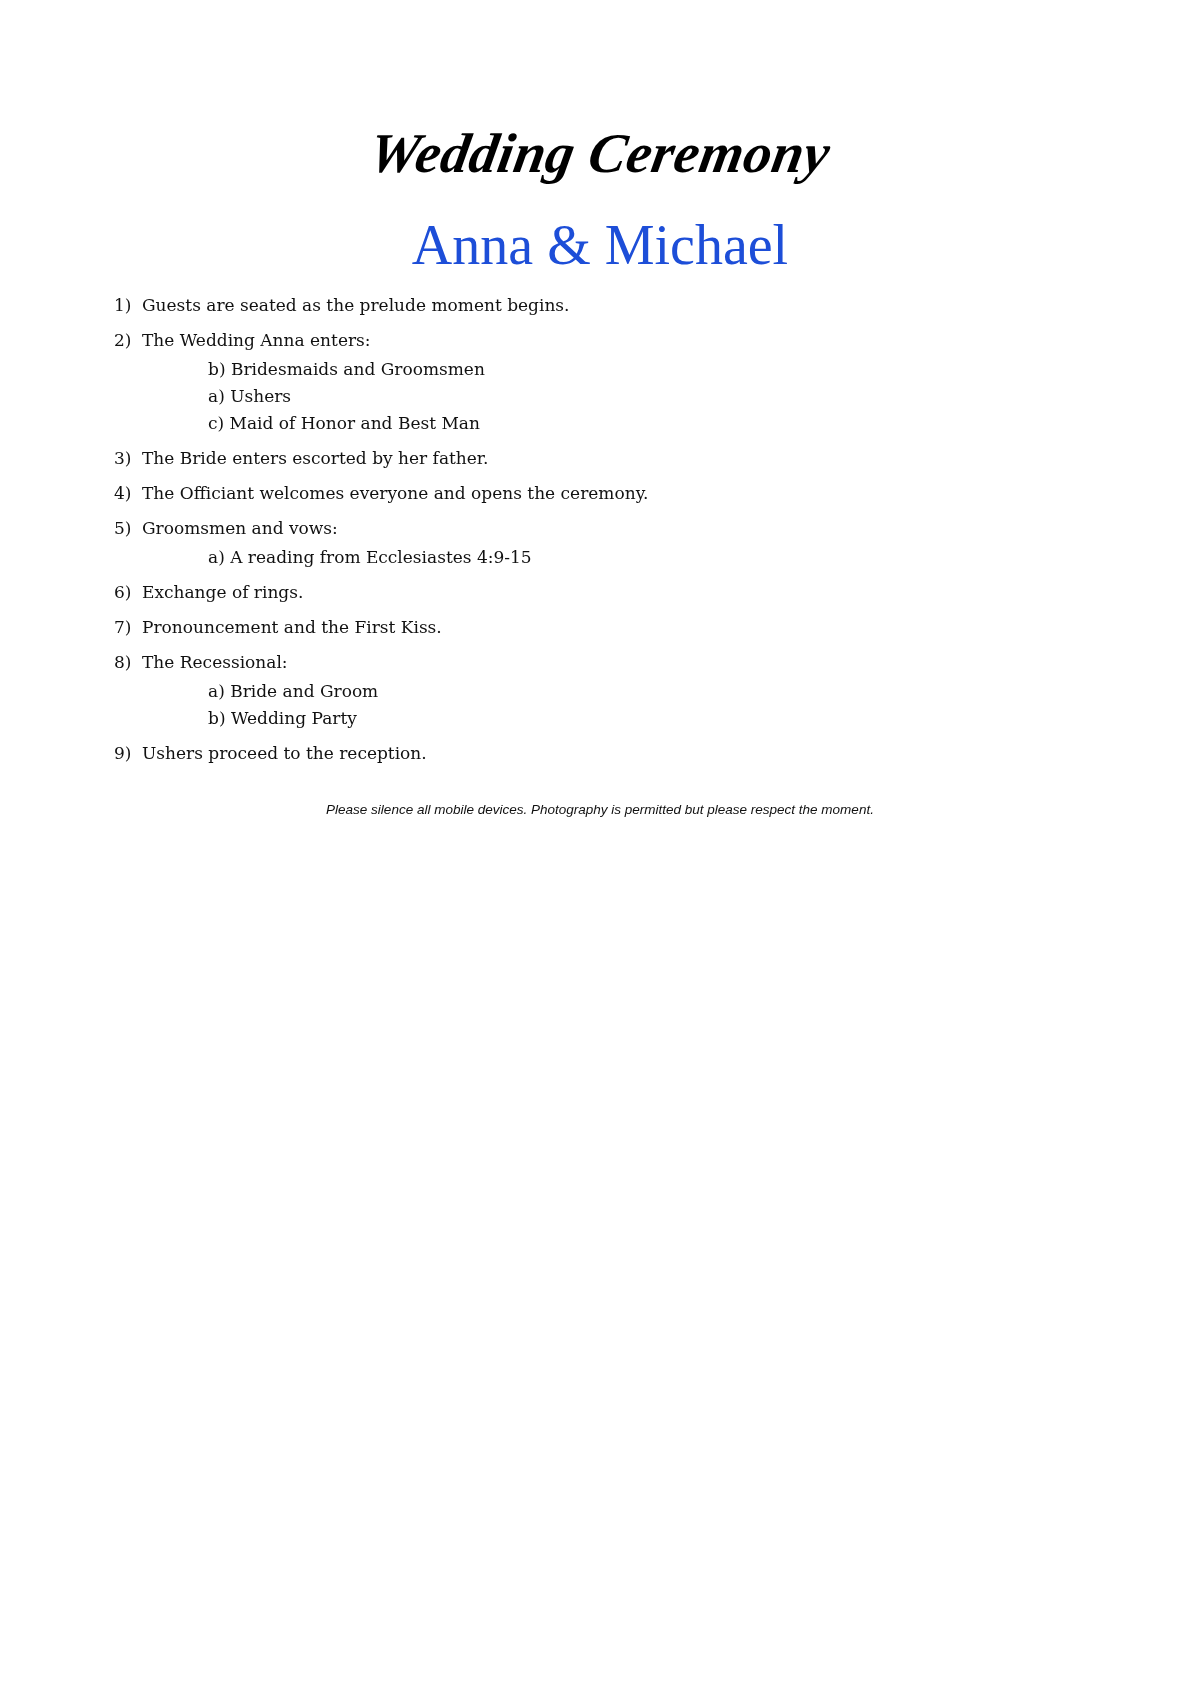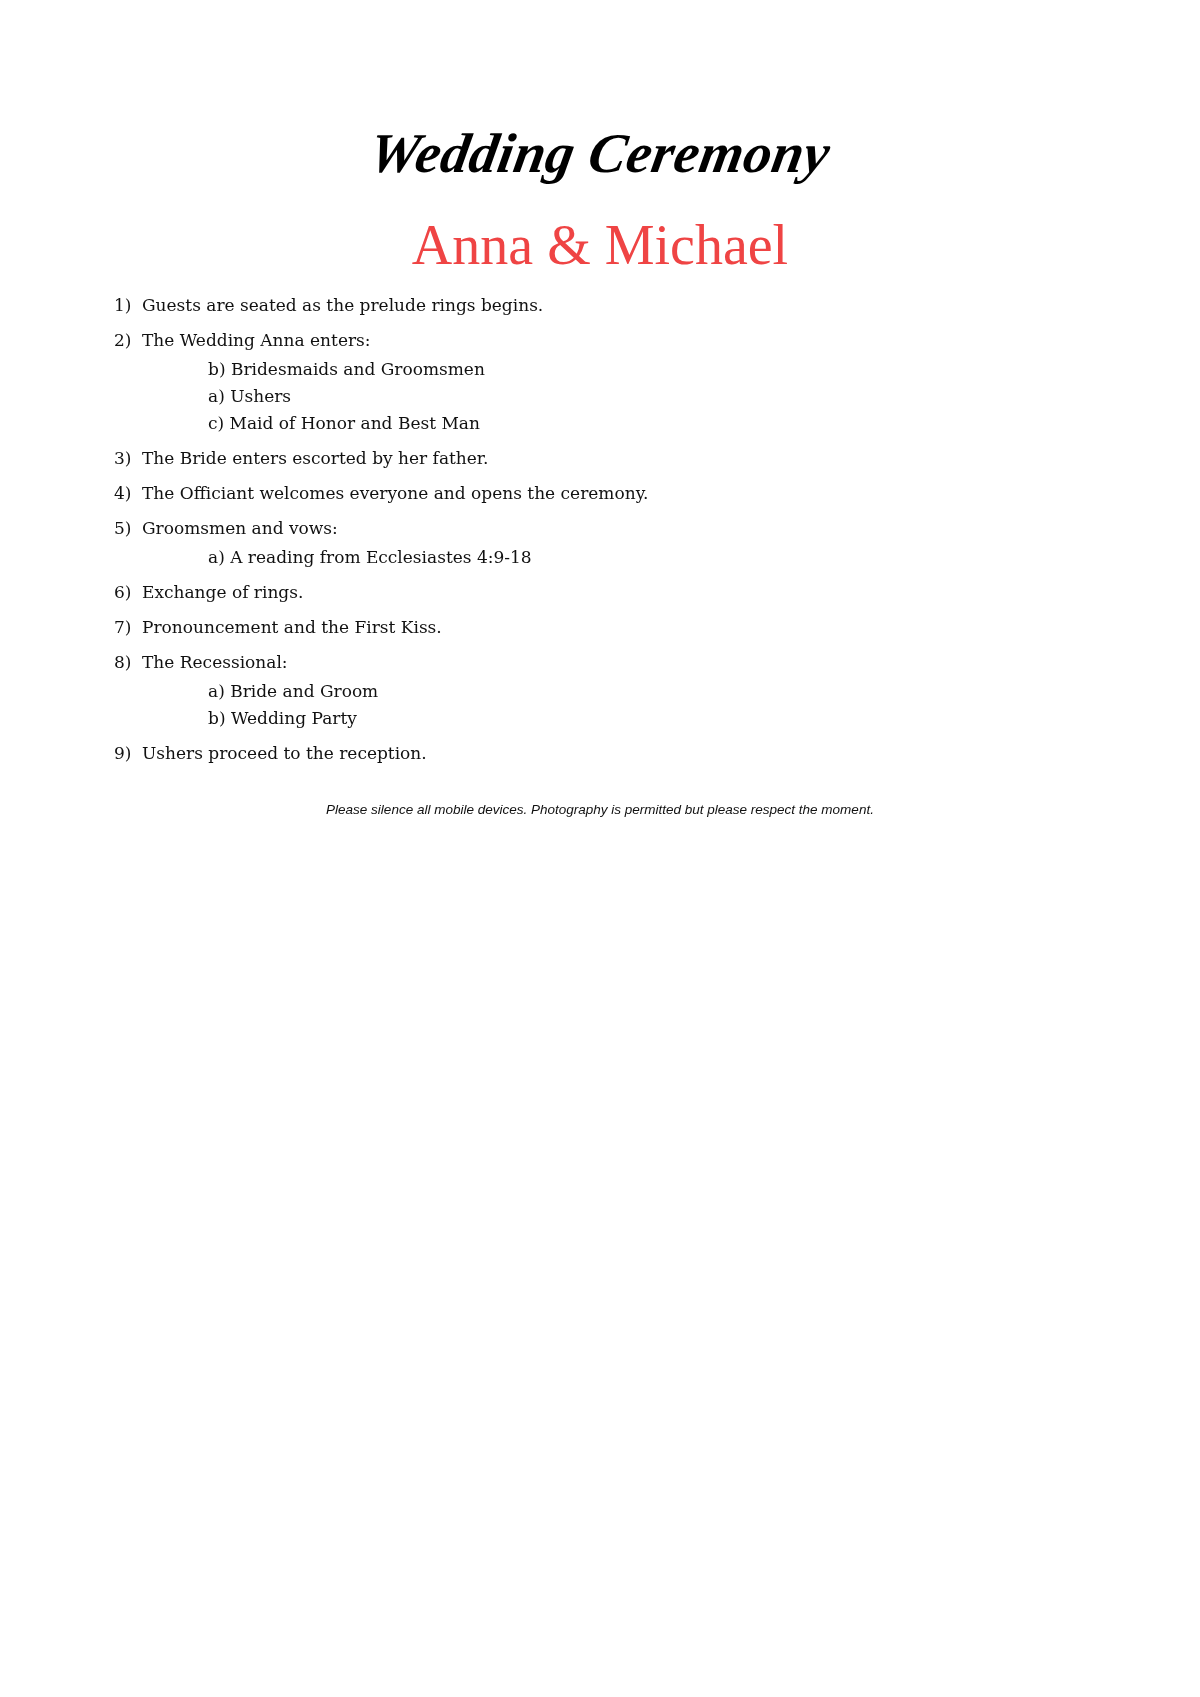--- a/index.html
+++ b/index.html
@@ -38,21 +38,21 @@
     }
     .title-names {
       position: absolute;
       left: 0;
       width: 1200px;
       top: 212px;
       text-align: center;
       font-family: "Liberation Serif", serif;
       font-size: 56px;
       line-height: 66px;
-      color: #ef4444;
+      color: #1d4ed8;
     }
     .program {
       position: absolute;
       left: 114px;
       top: 292px;
       width: 900px;
       font-family: "DejaVu Serif", serif;
       font-size: 17px;
       line-height: 27px;
     }
@@ -86,21 +86,21 @@
 </head>
 <body>
 
 <div class="page">
   <div class="title-script">Wedding Ceremony</div>
   <div class="title-names">Anna &amp; Michael</div>
 
   <div class="program">
     <div class="item">
       <span class="num">1)</span>
-      <span>Guests are seated as the prelude rings begins.</span>
+      <span>Guests are seated as the prelude moment begins.</span>
     </div>
 
     <div class="item">
       <span class="num">2)</span>
       <span>The Wedding Anna enters:</span>
     </div>
     <div class="subitems">
       <div class="subitem">b) Bridesmaids and Groomsmen</div>
       <div class="subitem">a) Ushers</div>
       <div class="subitem">c) Maid of Honor and Best Man</div>
@@ -114,21 +114,21 @@
     <div class="item">
       <span class="num">4)</span>
       <span>The Officiant welcomes everyone and opens the ceremony.</span>
     </div>
 
     <div class="item">
       <span class="num">5)</span>
       <span>Groomsmen and vows:</span>
     </div>
     <div class="subitems">
-      <div class="subitem">a) A reading from Ecclesiastes 4:9-18</div>
+      <div class="subitem">a) A reading from Ecclesiastes 4:9-15</div>
     </div>
 
     <div class="item">
       <span class="num">6)</span>
       <span>Exchange of rings.</span>
     </div>
 
     <div class="item">
       <span class="num">7)</span>
       <span>Pronouncement and the First Kiss.</span>

